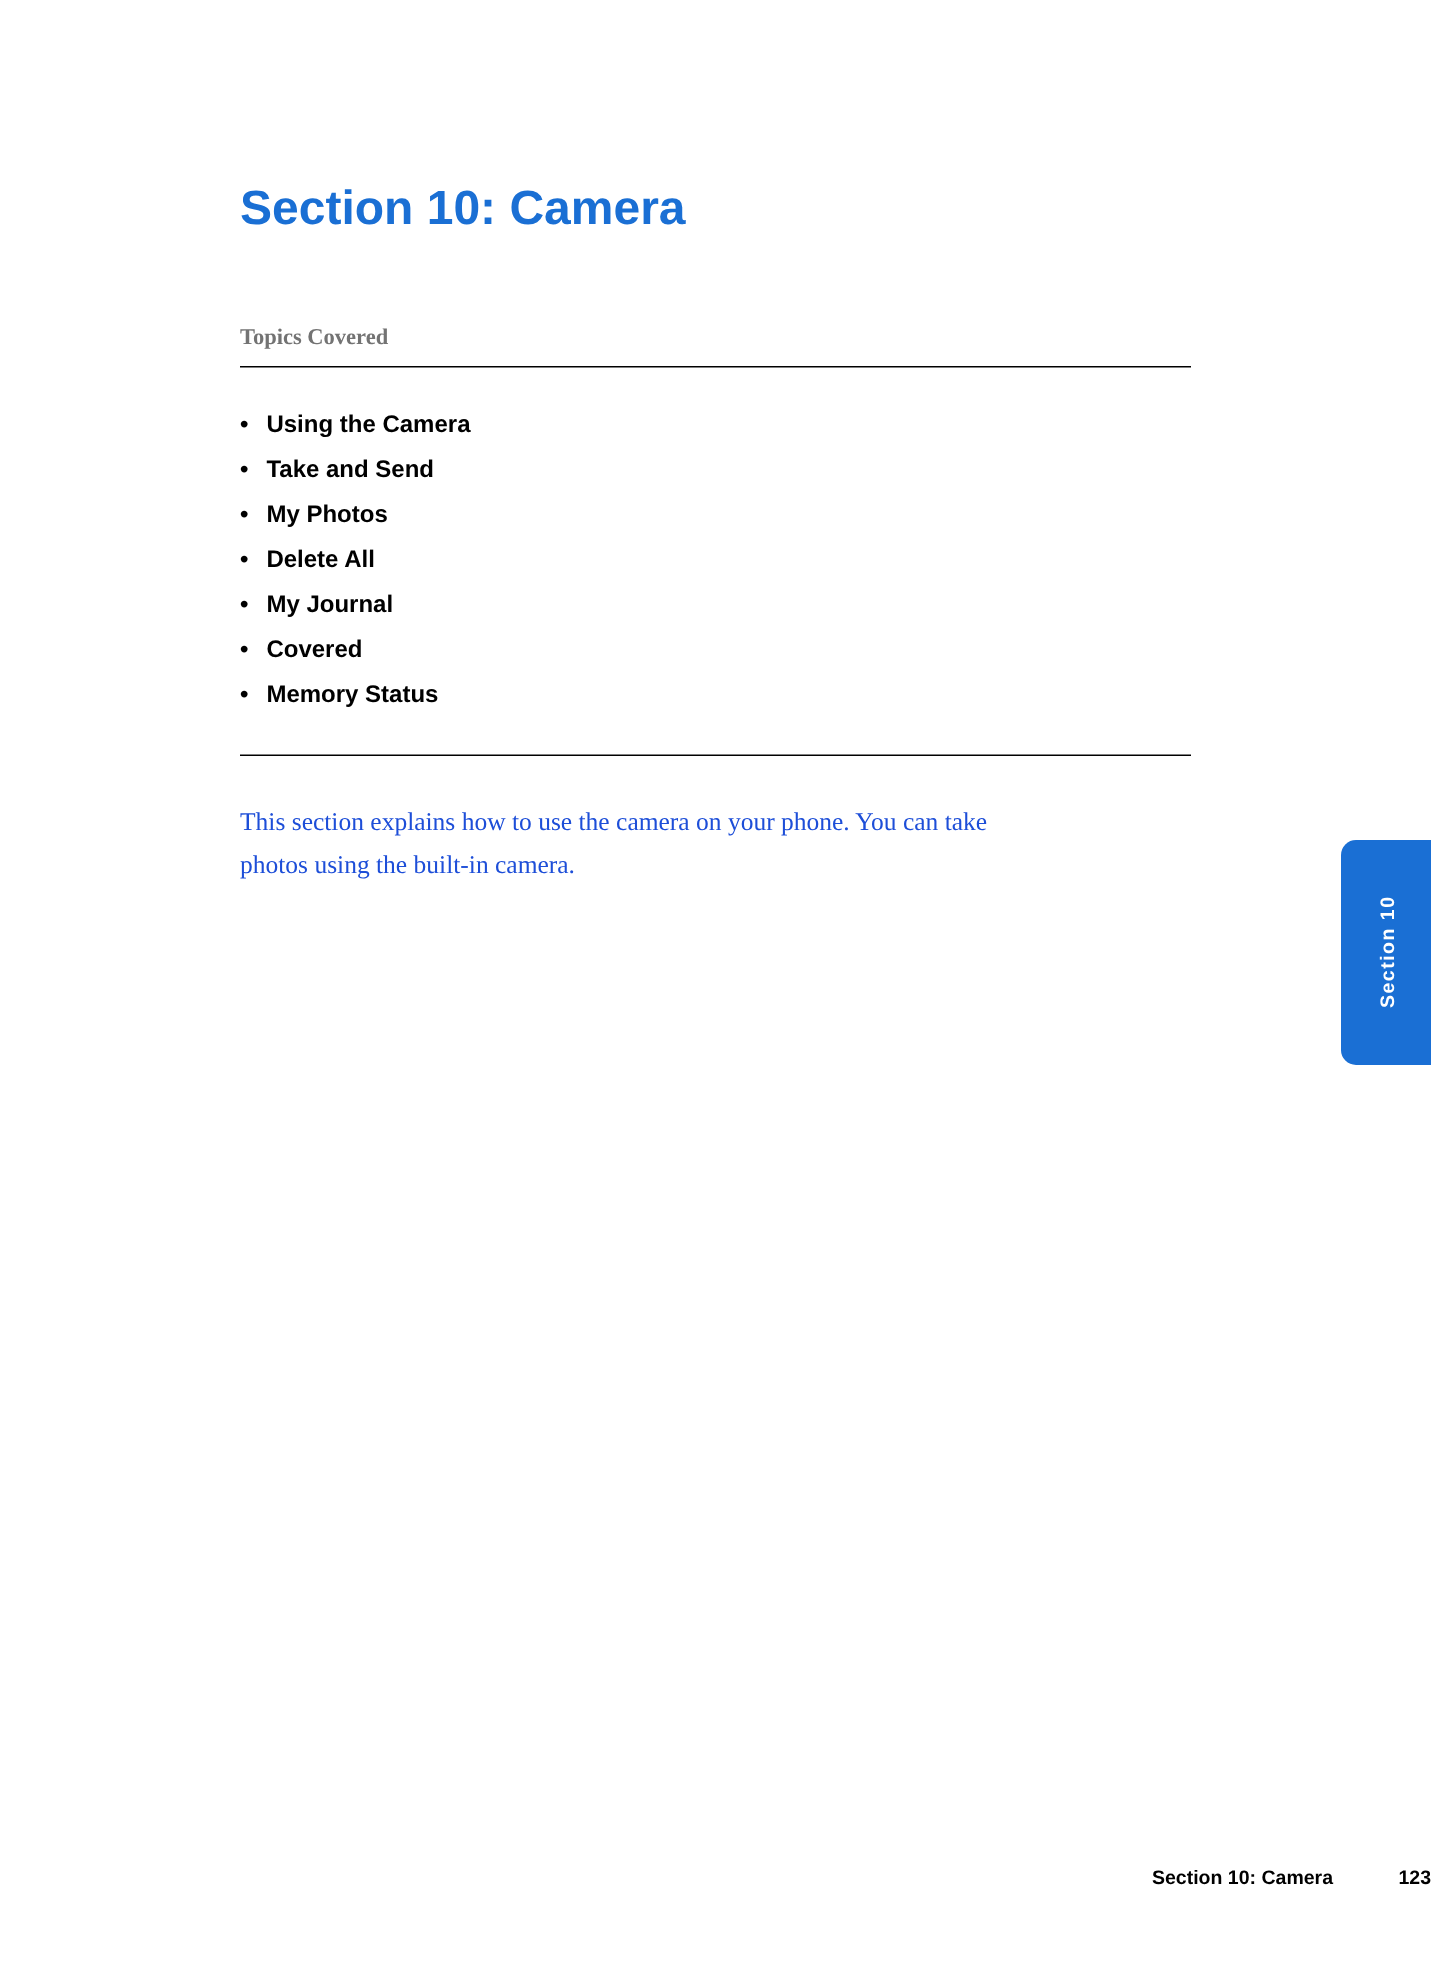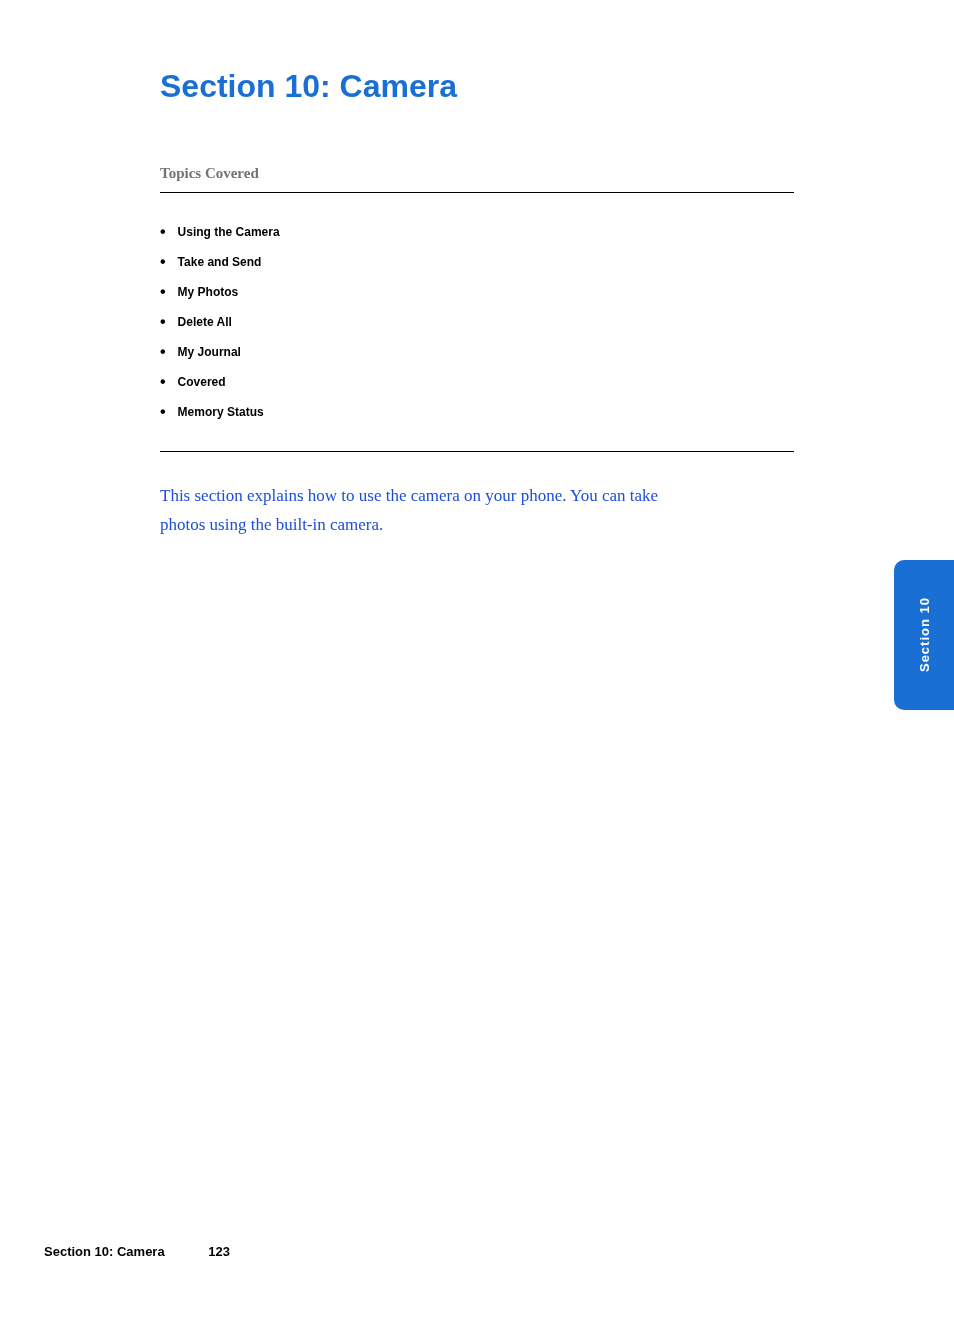--- a/index.html
+++ b/index.html
@@ -14,21 +14,21 @@
       background: #ffffff;
       font-family: Arial, Helvetica, sans-serif;
       position: relative;
       overflow-x: hidden;
     }
 
     .page-container {
       width: 954px;
       min-height: 1319px;
       position: relative;
-      padding: 68px 160px 80px 160px;
+      padding: 120px 160px 80px 160px;
       border-radius: 28px;
     }
 
     .section-title {
       font-size: 32px;
       font-weight: bold;
       color: #1a6fd4;
       margin-bottom: 60px;
       font-family: Arial, Helvetica, sans-serif;
     }
@@ -54,21 +54,21 @@
       margin-bottom: 30px;
     }
 
     .topics-list {
       list-style: none;
       padding: 0;
       margin: 0;
     }
 
     .topics-list li {
-      font-size: 12px;
+      font-size: 16px;
       font-weight: bold;
       color: #000000;
       padding: 6px 0;
       display: flex;
       align-items: center;
       gap: 12px;
       font-family: Arial, Helvetica, sans-serif;
     }
 
     .topics-list li::before {
@@ -105,24 +105,24 @@
       font-weight: bold;
       writing-mode: vertical-rl;
       transform: rotate(180deg);
       font-family: Arial, Helvetica, sans-serif;
       letter-spacing: 1px;
     }
 
     .footer {
       position: absolute;
       bottom: 60px;
-      left: 4px;
+      left: 18px;
       right: 0;
       display: flex;
-      justify-content: flex-start;
+      justify-content: flex-end;
       align-items: center;
     }
 
     .footer-text {
       font-size: 13px;
       font-weight: bold;
       color: #000000;
       font-family: Arial, Helvetica, sans-serif;
     }
 

